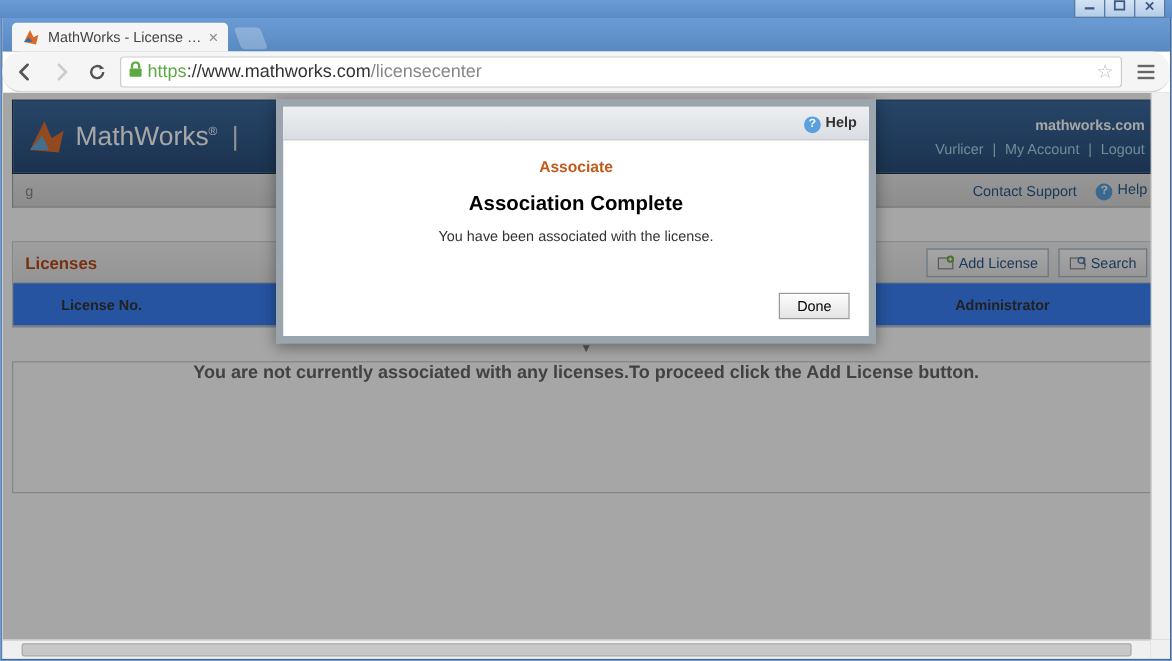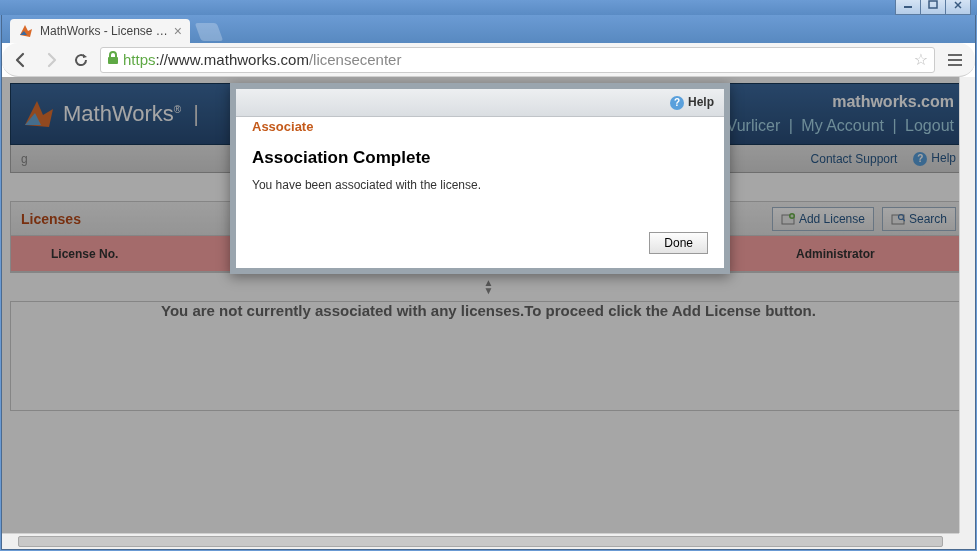--- a/index.html
+++ b/index.html
@@ -134,21 +134,21 @@
     height: 62px;
     display: flex;
     align-items: center;
     padding: 0 12px;
     color: #fff;
   }
   .mw-logo { display:flex; align-items:center; gap:6px; }
   .mw-logo-text { font-size: 22px; color:#fff; }
   .mw-logo-text sup { font-size: 10px; }
   .mw-pipe { margin: 0 12px; font-size: 22px; color:#ddd; }
-  .mw-right { margin-left:auto; text-align:right; font-size:16px; color:#cfe; }
+  .mw-right { margin-left:auto; text-align:right; font-size:12px; color:#cfe; }
   .mw-right .domain { display:block; font-weight:bold; color:#fff; margin-bottom:6px; }
   .mw-right .links a { color:#a8d7e8; text-decoration:none; cursor:pointer;text-align:right; }
   .mw-right .sep { color:#a8d7e8; margin:0 4px; }
   .mw-subbar {
     background: linear-gradient(to bottom, #e8e8e8, #d8d8d8);
     border: 1px solid #aaa;
     border-top: none;
     height: 28px;
     display: flex;
     align-items: center;
@@ -176,21 +176,21 @@
   .licenses-title { color:#b84a1a; font-weight:bold; font-size:14px; }
   .licenses-actions { margin-left:auto; display:flex; gap:8px; }
   .lic-btn {
     background:linear-gradient(to bottom,#fff,#e8e8e8);
     border:1px solid #a0b4c8;
     padding:4px 8px; font-size:12px; color:#2a5a8a;
     display:flex; align-items:center; gap:4px; cursor:pointer;
   }
   .tbl-head {
     display:flex; border-bottom:1px solid #ccc;
-    background:#fca5a5; height:36px; align-items:center;
+    background:#3b82f6; height:36px; align-items:center;
     font-size:12px; font-weight:bold; color:#333;
     gap:0;
   }
   .tbl-head > div { padding:0 10px; }
   .col-spacer { width:30px; }
   .col-lic { width:150px; }
   .col-mid { flex:1; }
   .col-admin { width:180px; }
 
   .splitter { text-align:center; color:#888; margin: 6px 0; line-height:8px; font-size:10px; }
@@ -214,21 +214,21 @@
     background:#fff;
     border: 6px solid #9aa5ae;
     box-shadow: 0 3px 12px rgba(0,0,0,0.4);
   }
   .modal-head {
     background: linear-gradient(to bottom,#edeff1,#dadee2);
     height:28px; display:flex; align-items:center; justify-content:flex-end;
     padding:0 10px; font-size:12px; font-weight:bold; color:#333;
     border-bottom:1px solid #c0c4c8;
   }
-  .modal-body { padding: 2px 16px 10px; }
+  .modal-body { padding: 14px 16px 10px; text-align: center; }
   .modal-title { color:#c45a1a; font-weight:bold; font-size:13px; margin-bottom:14px; }
   .modal-sub { font-weight:bold; font-size:17px; margin-bottom:10px; }
   .modal-msg { font-size:12px; color:#333; margin-bottom:30px; }
   .modal-foot { display:flex; justify-content:flex-end; padding:0 16px 14px; }
   .done-btn {
     background:linear-gradient(to bottom,#fdfdfd,#e4e4e4);
     border:1px solid #999; padding:3px 14px; font-size:12px; cursor:pointer;
   }
 
   

